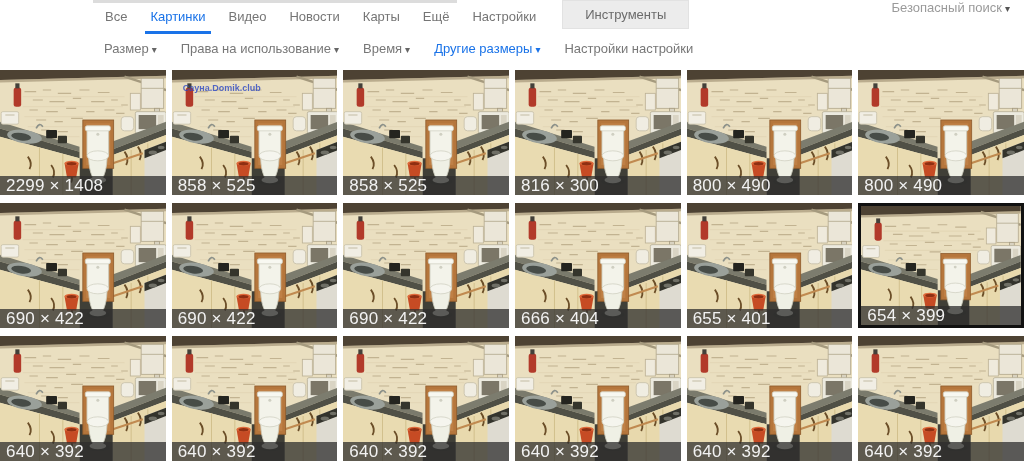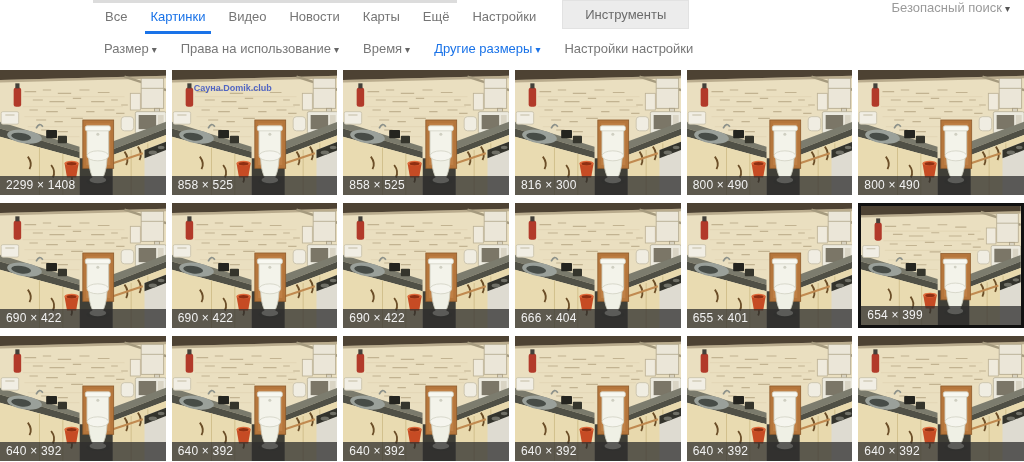--- a/index.html
+++ b/index.html
@@ -54,24 +54,24 @@
   }
   .tile{
     position:relative;height:125px;margin:0;overflow:hidden;
     background:#e6dcc2;cursor:pointer;box-sizing:border-box;
   }
   .tile.selected{border:3px solid #111111;}
   .tile .scene{width:100%;height:100%;display:block;}
   .size-label{
     position:absolute;left:0;right:0;bottom:0;height:19px;line-height:19px;
     padding-left:6px;background:rgba(45,45,45,0.75);
-    color:#f2f2f2;font-size:12px;letter-spacing:.2px;
+    color:#f2f2f2;font-size:17px;letter-spacing:.2px;
   }
   .watermark{
-    position:absolute;top:13px;left:22px;
+    position:absolute;top:13px;left:11px;
     font-size:9px;font-weight:bold;color:#2b47c4;opacity:.8;
     filter:blur(.3px);white-space:nowrap;
   }
 </style>
 </head>
 <body>
 
 <div class="searchbox-edge"></div>
 
 <div class="topbar">

